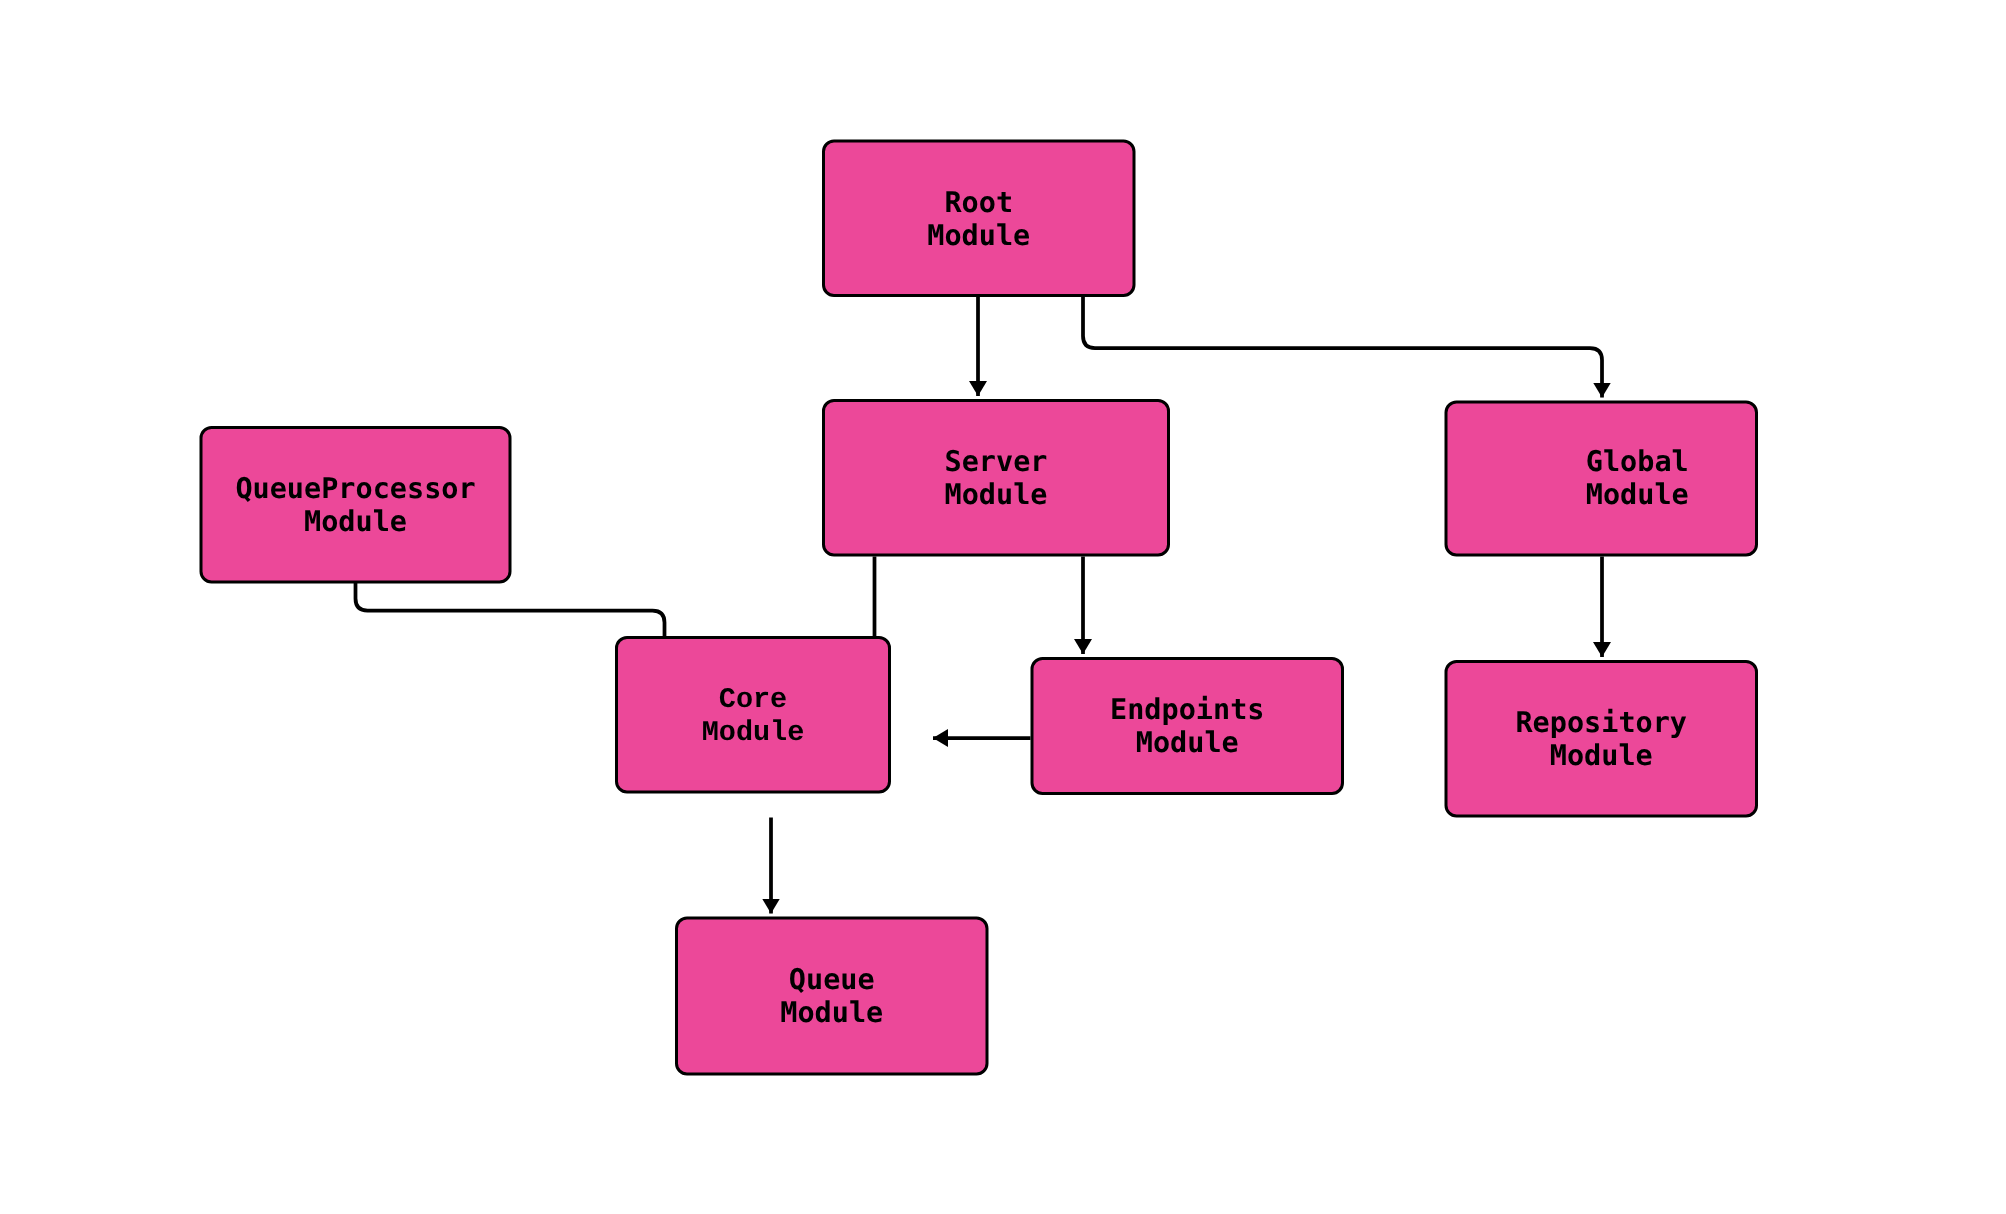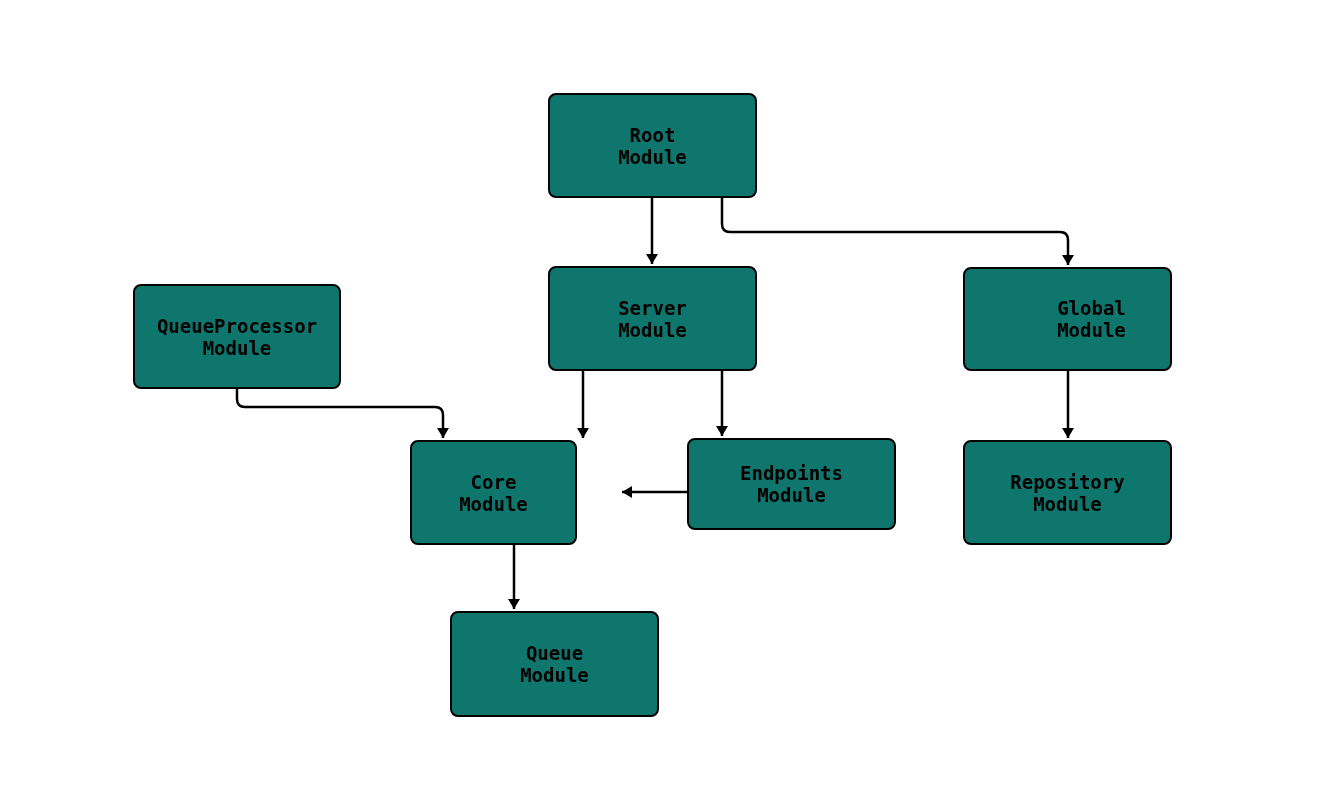--- a/index.html
+++ b/index.html
@@ -14,21 +14,21 @@
     width:1337px;height:809px;
   }
   #edges-svg{
     position:absolute;left:0;top:0;
     width:1337px;height:809px;
     display:block;
   }
   .node{
     position:absolute;
     box-sizing:border-box;
-    background:#0f766e;
+    background:#ec4899;
     border:2.5px solid #000000;
     border-radius:8px;
     display:flex;
     align-items:center;
     justify-content:center;
     text-align:center;
     color:#000000;
     font-family:"DejaVu Sans Mono", monospace;
     font-weight:bold;
     font-size:19px;
@@ -60,25 +60,25 @@
         <path class="edge" d="M687,492 L622,492" marker-end="url(#arrowhead)"></path>
         <path class="edge" d="M1068,371 L1068,438" marker-end="url(#arrowhead)"></path>
         <path class="edge" d="M514,545 L514,609" marker-end="url(#arrowhead)"></path>
       </g>
   </svg>
   <div id="nodes-layer">
       <div class="node" style="left: 548px; top: 93px; width: 209px; height: 105px;">Root
 Module</div>
       <div class="node" style="left: 133px; top: 284px; width: 208px; height: 105px;">QueueProcessor
 Module</div>
-      <div class="node" style="left: 548px; top: 266px; width: 209px; height: 105px;">Server
+      <div class="node" style="left: 548px; top: 266px; width: 232px; height: 105px;">Server
 Module</div>
       <div class="node" style="left: 963px; top: 267px; width: 209px; height: 104px; padding-left: 48px;">Global
 Module</div>
-      <div class="node" style="left: 410px; top: 440px; width: 167px; height: 105px;">Core
+      <div class="node" style="left: 410px; top: 424px; width: 184px; height: 105px; font-family: Liberation Mono, monospace;">Core
 Module</div>
       <div class="node" style="left: 687px; top: 438px; width: 209px; height: 92px;">Endpoints
 Module</div>
       <div class="node" style="left: 963px; top: 440px; width: 209px; height: 105px;">Repository
 Module</div>
       <div class="node" style="left: 410px; top: 611px; width: 209px; height: 106px; margin-left: 40px;">Queue
 Module</div>
     </div>
 </div>
 

